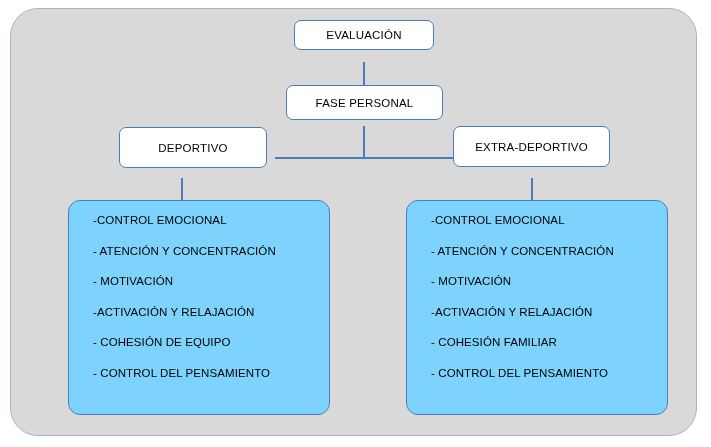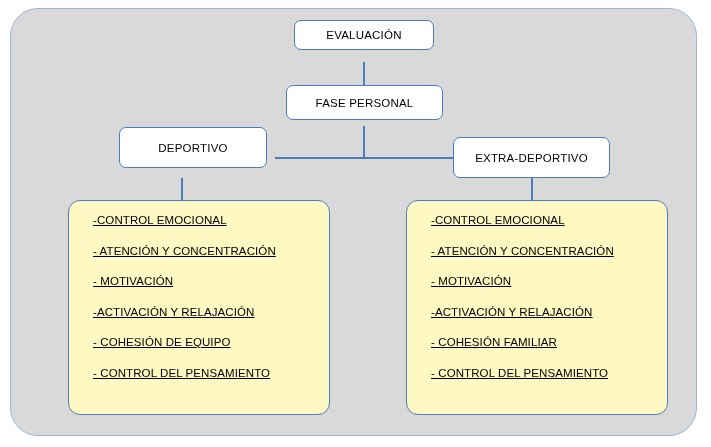--- a/index.html
+++ b/index.html
@@ -56,34 +56,33 @@
     height: 35px;
   }
   #node-deportivo {
     left: 119px;
     top: 127px;
     width: 148px;
     height: 41px;
   }
   #node-extra-deportivo {
     left: 453px;
-    top: 137px;
+    top: 126px;
     width: 157px;
     height: 41px;
   }
   
   .list-panel {
     position: absolute;
     box-sizing: border-box;
-    background: #fef9c3;
+    background: #7dd3fc;
     border: 1.4px solid #4a7ebb;
     border-radius: 12px;
     padding: 14px 0 10px 24px;
     z-index: 3;
-    text-decoration: underline;
   }
   #panel-deportivo {
     left: 68px;
     top: 200px;
     width: 262px;
     height: 215px;
   }
   #panel-extra-deportivo {
     left: 406px;
     top: 200px;

